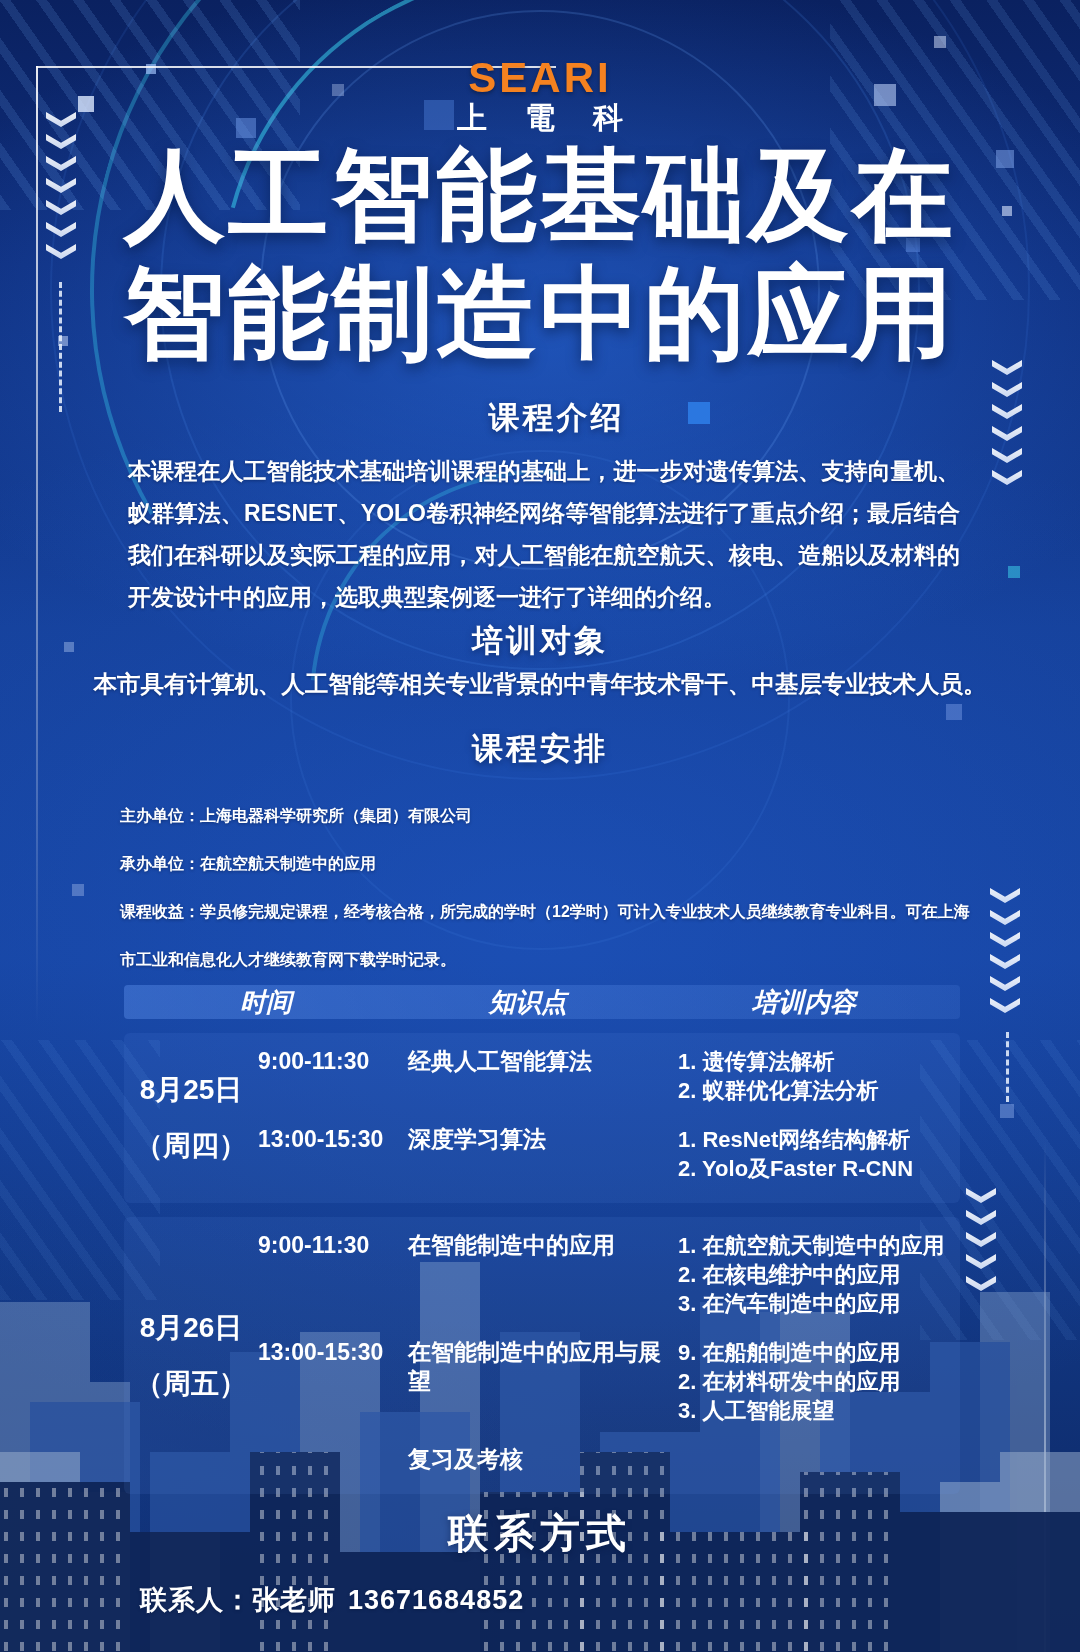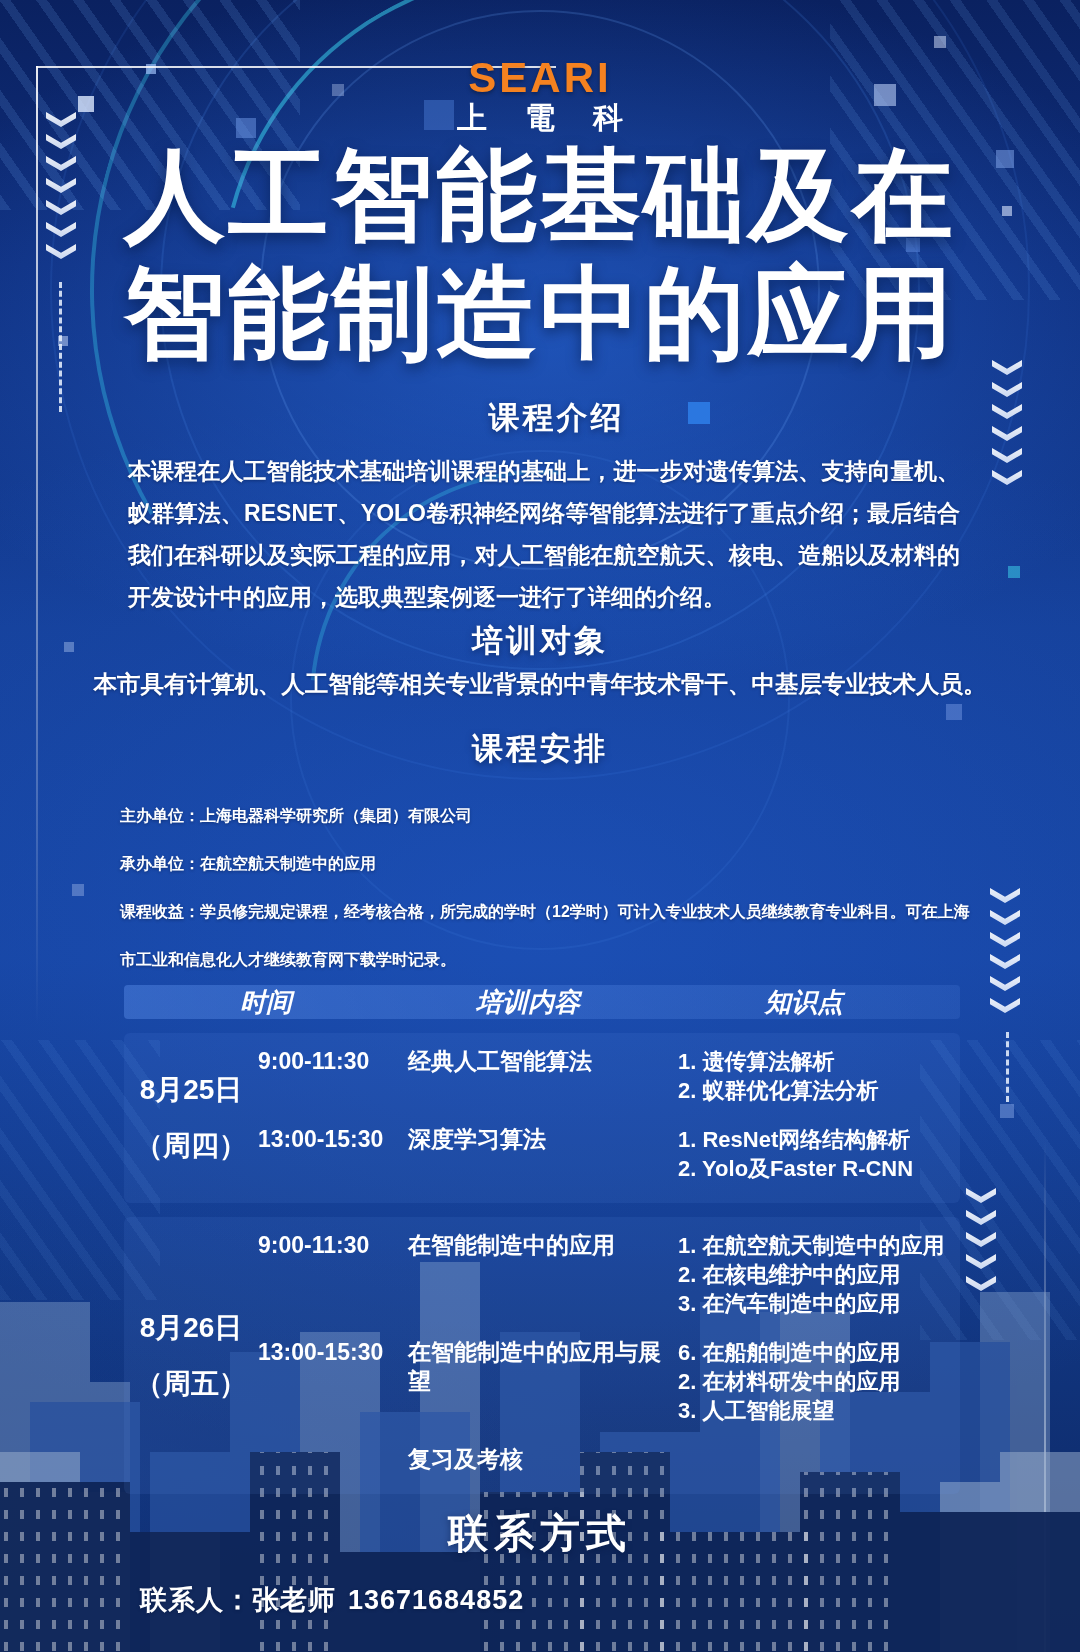--- a/index.html
+++ b/index.html
@@ -206,22 +206,22 @@
 
   <div class="info body-text">
     <p><span class="lbl">主办单位：</span><span>上海电器科学研究所（集团）有限公司</span></p>
     <p><span class="lbl">承办单位：</span><span>在航空航天制造中的应用</span></p>
     <p><span class="lbl">课程收益：</span><span>学员修完规定课程，经考核合格，所完成的学时（12学时）可计入专业技术人员继续教育专业科目。可在上海市工业和信息化人才继续教育网下载学时记录。</span></p>
   </div>
 
   <div class="tbl">
     <div class="tbl-head">
       <div>时间</div>
+      <div>知识点</div>
       <div>培训内容</div>
-      <div>知识点</div>
     </div>
 
     <div class="grp">
       <div class="date" style="grid-row:1 / span 2;">
         <div>8月25日</div>
         <div>（周四）</div>
       </div>
       <div class="cell c-time">9:00-11:30</div>
       <div class="cell c-cont">经典人工智能算法</div>
       <div class="cell c-pts">
@@ -244,21 +244,21 @@
       <div class="cell c-time">9:00-11:30</div>
       <div class="cell c-cont">在智能制造中的应用</div>
       <div class="cell c-pts">
         <div>1. 在航空航天制造中的应用</div>
         <div>2. 在核电维护中的应用</div>
         <div>3. 在汽车制造中的应用</div>
       </div>
       <div class="cell c-time">13:00-15:30</div>
       <div class="cell c-cont">在智能制造中的应用与展望</div>
       <div class="cell c-pts">
-        <div>6. 在船舶制造中的应用</div>
+        <div>9. 在船舶制造中的应用</div>
         <div>2. 在材料研发中的应用</div>
         <div>3. 人工智能展望</div>
       </div>
       <div class="cell c-time"></div>
       <div class="cell c-cont">复习及考核</div>
       <div class="cell c-pts"></div>
     </div>
   </div>
 
   <div class="h-sec h-contact">联系方式</div>

